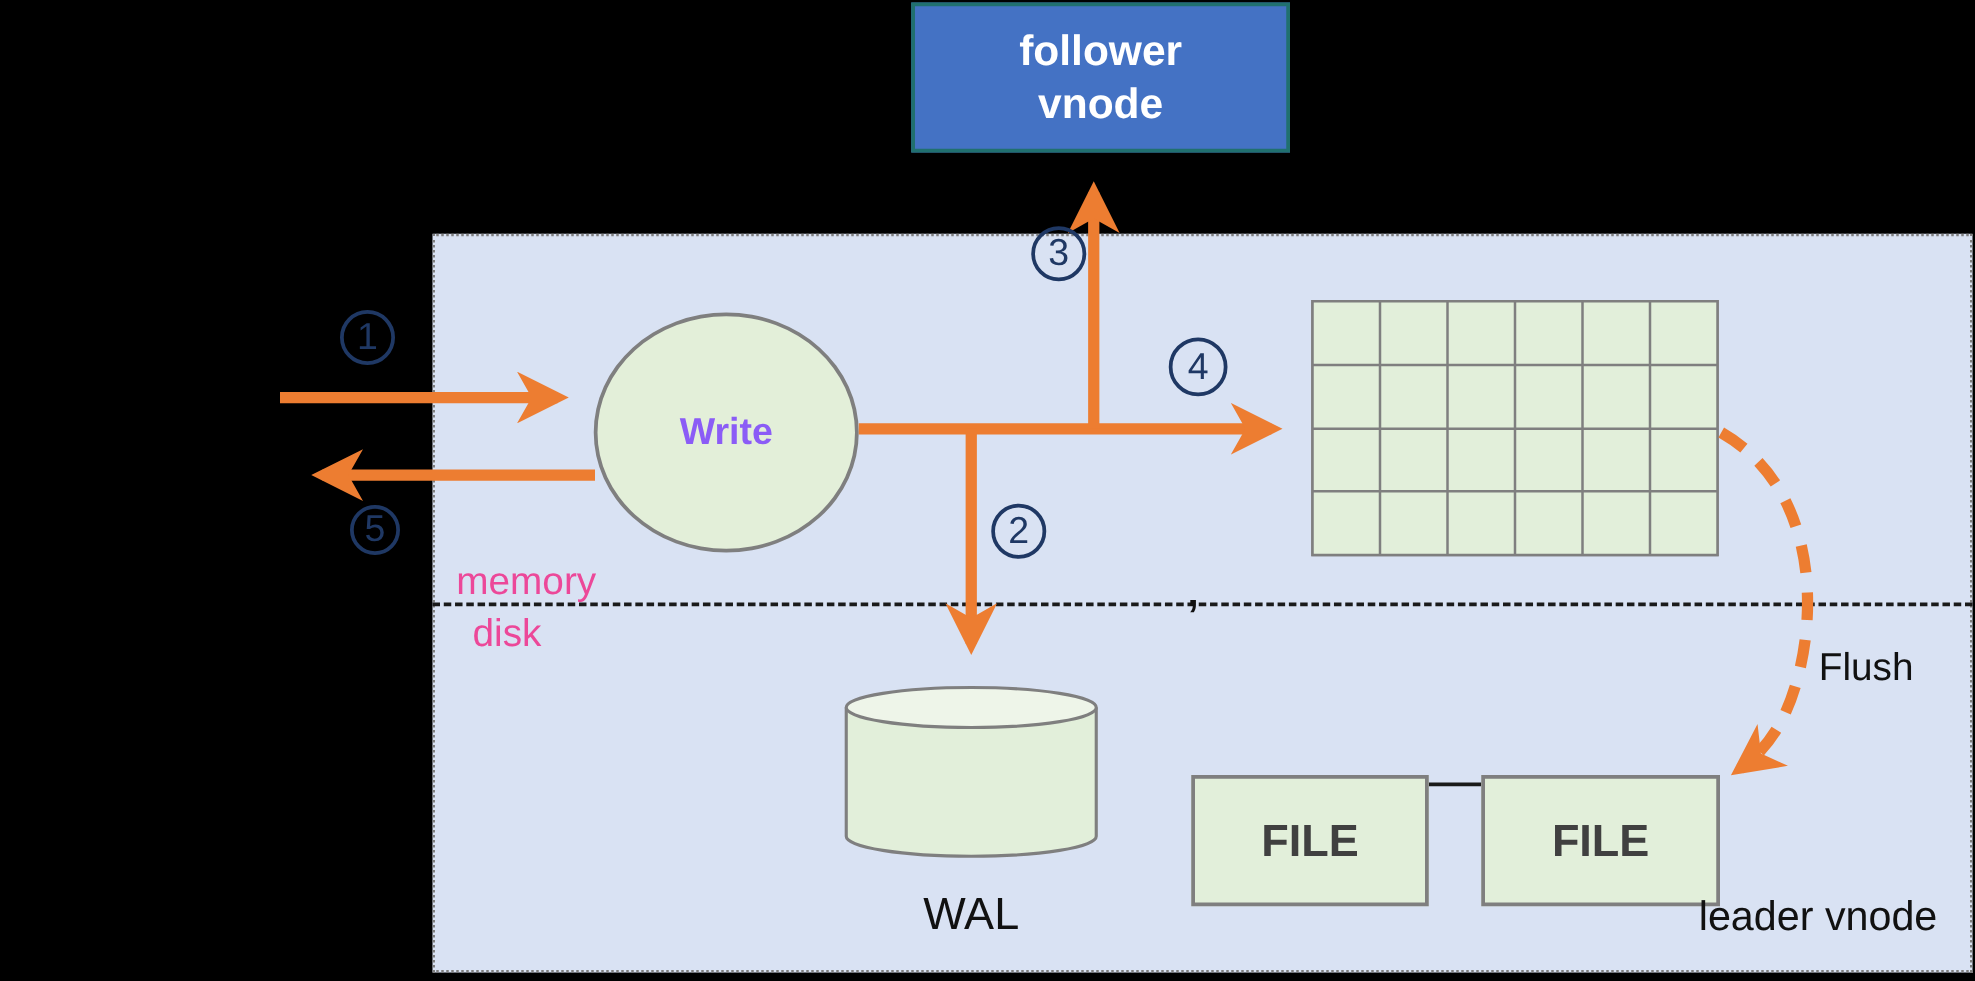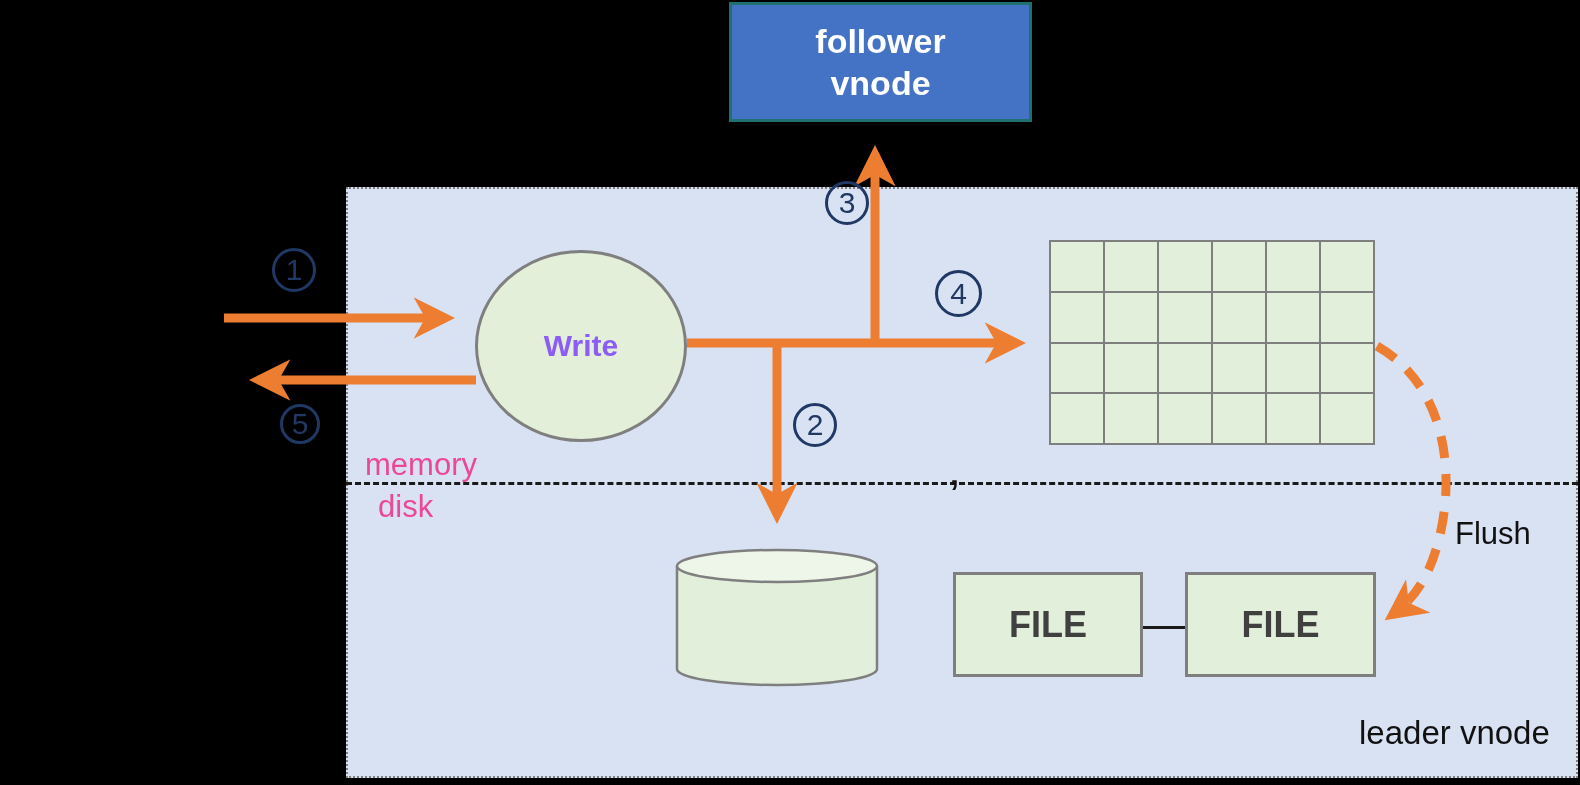--- a/index.html
+++ b/index.html
@@ -39,21 +39,21 @@
   
   #mem-grid{
     position:absolute;left:1049px;top:240px;width:326px;height:205px;
     display:grid;border:2px solid #7F7F7F;background:#7F7F7F;gap:2px;box-sizing:border-box;
   }
   .grid-cell{background:#E2EFDA;}
   
   .file-box{
     position:absolute;background:#E2EFDA;border:3px solid #7F7F7F;
     color:#404040;font-size:36px;font-weight:bold;
-    display:flex;align-items:center;justify-content:center;box-sizing:border-box;
+    display:flex;align-items:center;justify-content:center;box-sizing:border-box;margin-top:48px;
   }
   #file-left{left:953px;top:572px;width:190px;height:105px;}
   #file-right{left:1185px;top:572px;width:191px;height:105px;}
   #file-connector{position:absolute;left:1143px;top:626px;width:42px;height:3px;background:#1a1a1a;}
   
   #wal-label{position:absolute;left:677px;top:710px;width:200px;text-align:center;color:#111;font-size:36px;}
   #leader-label{position:absolute;left:1336px;top:714px;color:#111;font-size:33px;margin-left:23px;}
   #flush-label{position:absolute;left:1455px;top:516px;color:#111;font-size:31px;text-align:right;}
   
   .step-num{
@@ -110,20 +110,21 @@
       <div class="grid-cell"></div>
       <div class="grid-cell"></div>
       <div class="grid-cell"></div>
       <div class="grid-cell"></div>
     </div>
 
   <svg style="position:absolute;left:674px;top:547px;" width="206" height="143" viewBox="0 0 206 143">
     <path d="M 3 19 L 3 122 A 100 16 0 0 0 203 122 L 203 19" fill="#E2EFDA" stroke="#7F7F7F" stroke-width="2.5"></path>
     <ellipse cx="103" cy="19" rx="100" ry="16" fill="#EEF5E9" stroke="#7F7F7F" stroke-width="2.5"></ellipse>
   </svg>
+  <div id="wal-label">WAL</div>
 
   <div id="file-connector"></div>
   <div id="file-left" class="file-box">FILE</div>
   <div id="file-right" class="file-box">FILE</div>
 
   <div id="leader-label">leader vnode</div>
   <div id="flush-label">Flush</div>
 
   <svg id="arrow-layer" viewBox="0 0 1580 785">
     <defs>

